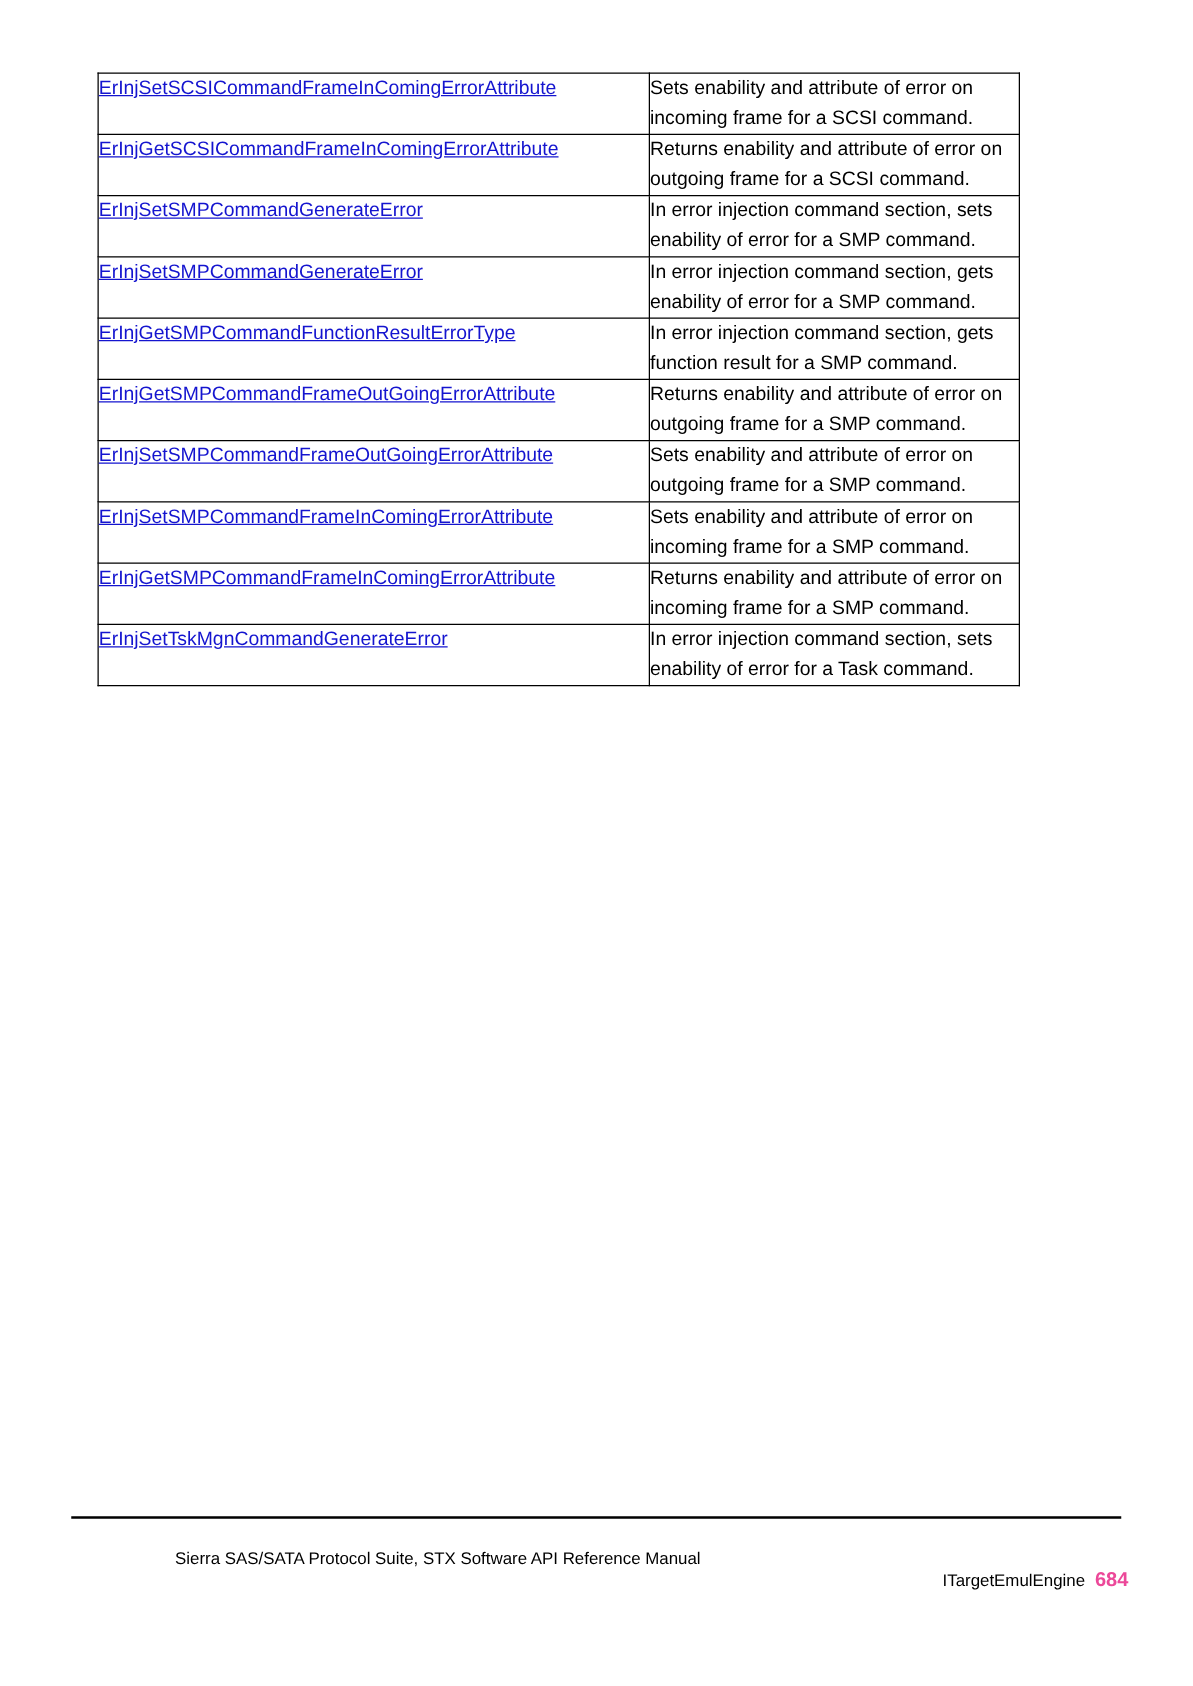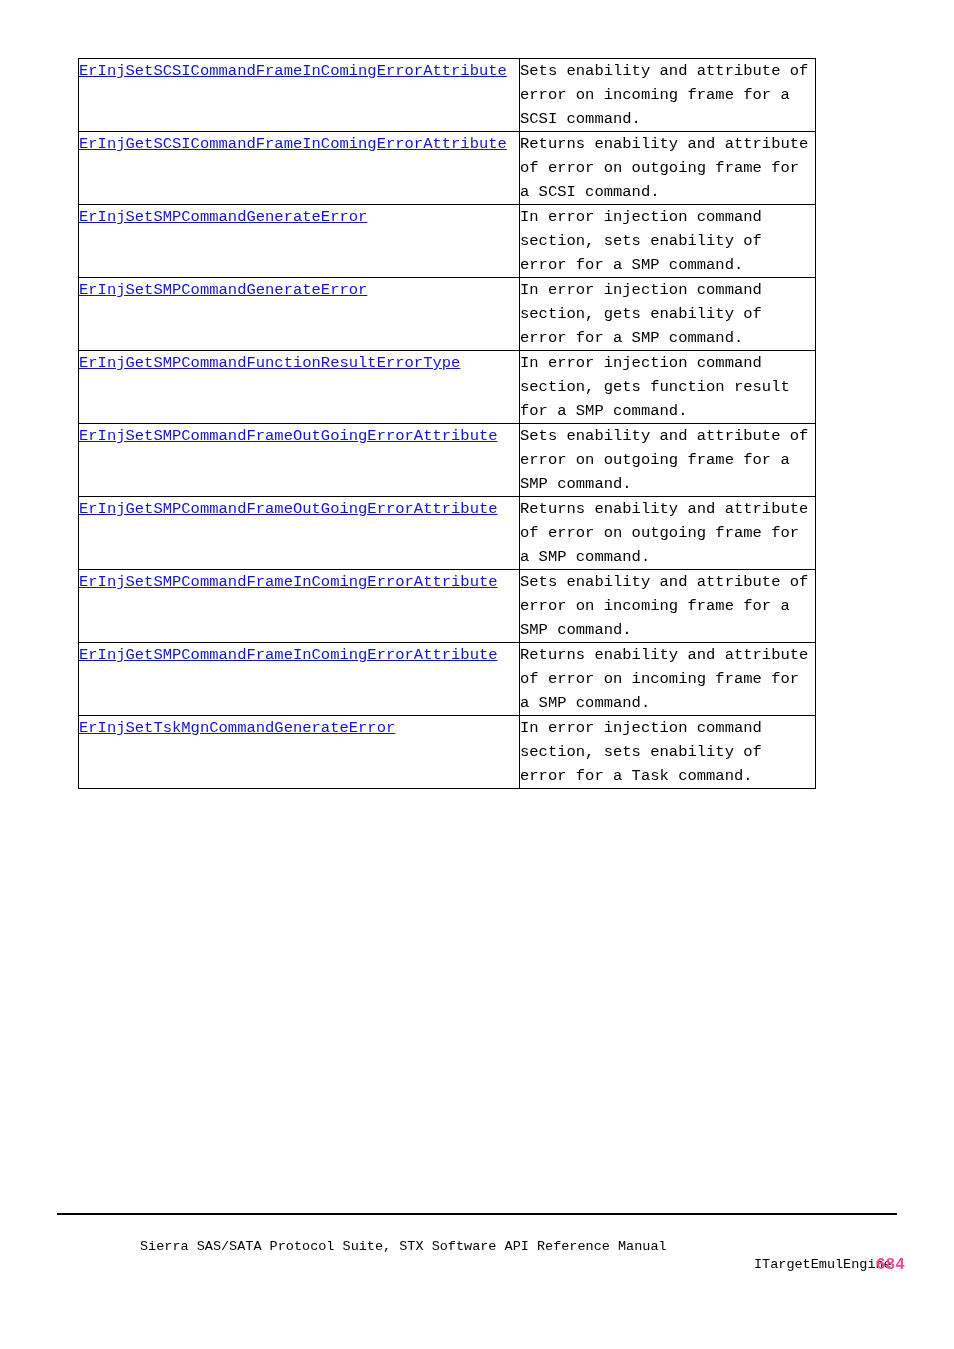--- a/index.html
+++ b/index.html
@@ -14,21 +14,20 @@
     font-family: "Liberation Sans", sans-serif;
     color: #000000;
     position: relative;
     overflow: hidden;
   }
 
   .page {
     position: relative;
     width: 954px;
     height: 1349px;
-    font-family: Liberation Mono, monospace;
   }
 
   
   .api-table-wrap {
     position: absolute;
     left: 78px;
     top: 58px;
     width: 737px;
   }
 
@@ -171,33 +170,33 @@
           <td class="fn-cell">
             <a class="api-link">ErInjGetSMPCommandFunctionResultErrorType</a>
           </td>
           <td class="desc-cell">
             <span class="desc-text">In error injection command section, gets function result for a SMP command.</span>
           </td>
         </tr>
 
         <tr>
           <td class="fn-cell">
+            <a class="api-link">ErInjGetSMPCommandFrameOutGoingErrorAttribute</a>
+          </td>
+          <td class="desc-cell">
+            <span class="desc-text">Returns enability and attribute of error on outgoing frame for a SMP command.</span>
+          </td>
+        </tr>
+
+        <tr>
+          <td class="fn-cell">
             <a class="api-link">ErInjSetSMPCommandFrameOutGoingErrorAttribute</a>
           </td>
           <td class="desc-cell">
             <span class="desc-text">Sets enability and attribute of error on outgoing frame for a SMP command.</span>
-          </td>
-        </tr>
-
-        <tr>
-          <td class="fn-cell">
-            <a class="api-link">ErInjGetSMPCommandFrameOutGoingErrorAttribute</a>
-          </td>
-          <td class="desc-cell">
-            <span class="desc-text">Returns enability and attribute of error on outgoing frame for a SMP command.</span>
           </td>
         </tr>
 
         <tr>
           <td class="fn-cell">
             <a class="api-link">ErInjSetSMPCommandFrameInComingErrorAttribute</a>
           </td>
           <td class="desc-cell">
             <span class="desc-text">Sets enability and attribute of error on incoming frame for a SMP command.</span>
           </td>

